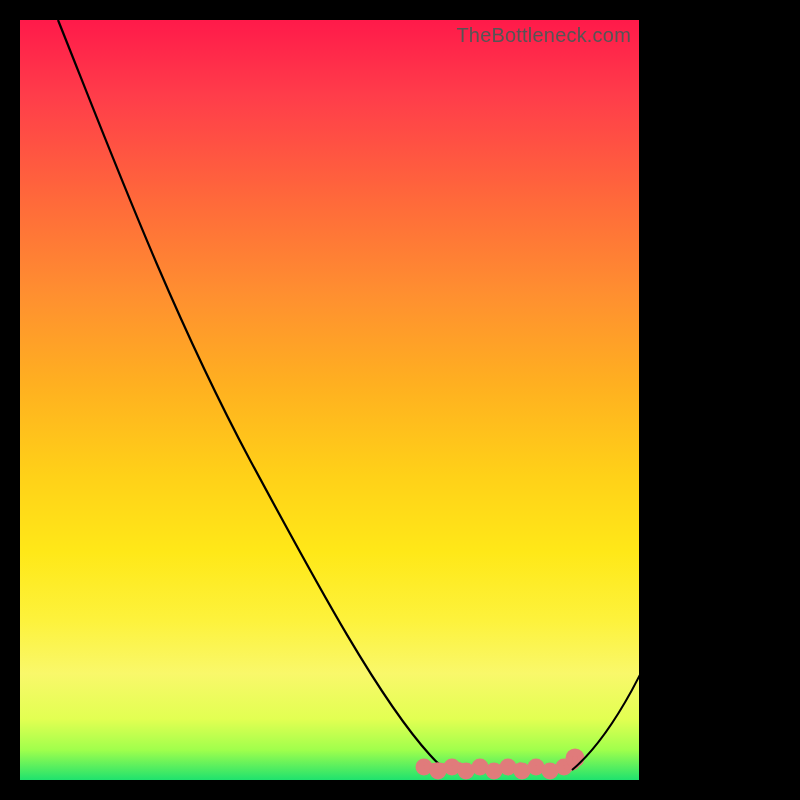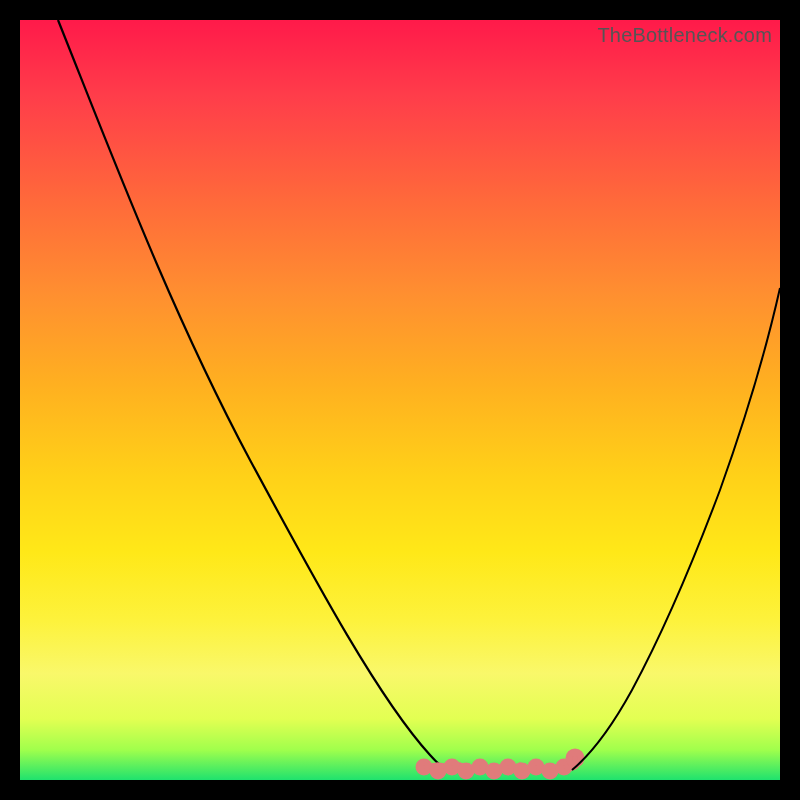--- a/index.html
+++ b/index.html
@@ -13,21 +13,21 @@
   }
   .chart-wrap {
     position: relative;
     width: 800px;
     height: 800px;
   }
   .plot-area {
     position: absolute;
     left: 20px;
     top: 20px;
-    width: 760px;
+    width: 619px;
     height: 760px;
     background: linear-gradient(
       to bottom,
       #ff1a4a 0%,
       #ff3d4a 10%,
       #ff6a3a 24%,
       #ff8f30 36%,
       #ffb020 48%,
       #ffd118 60%,
       #ffe818 70%,

